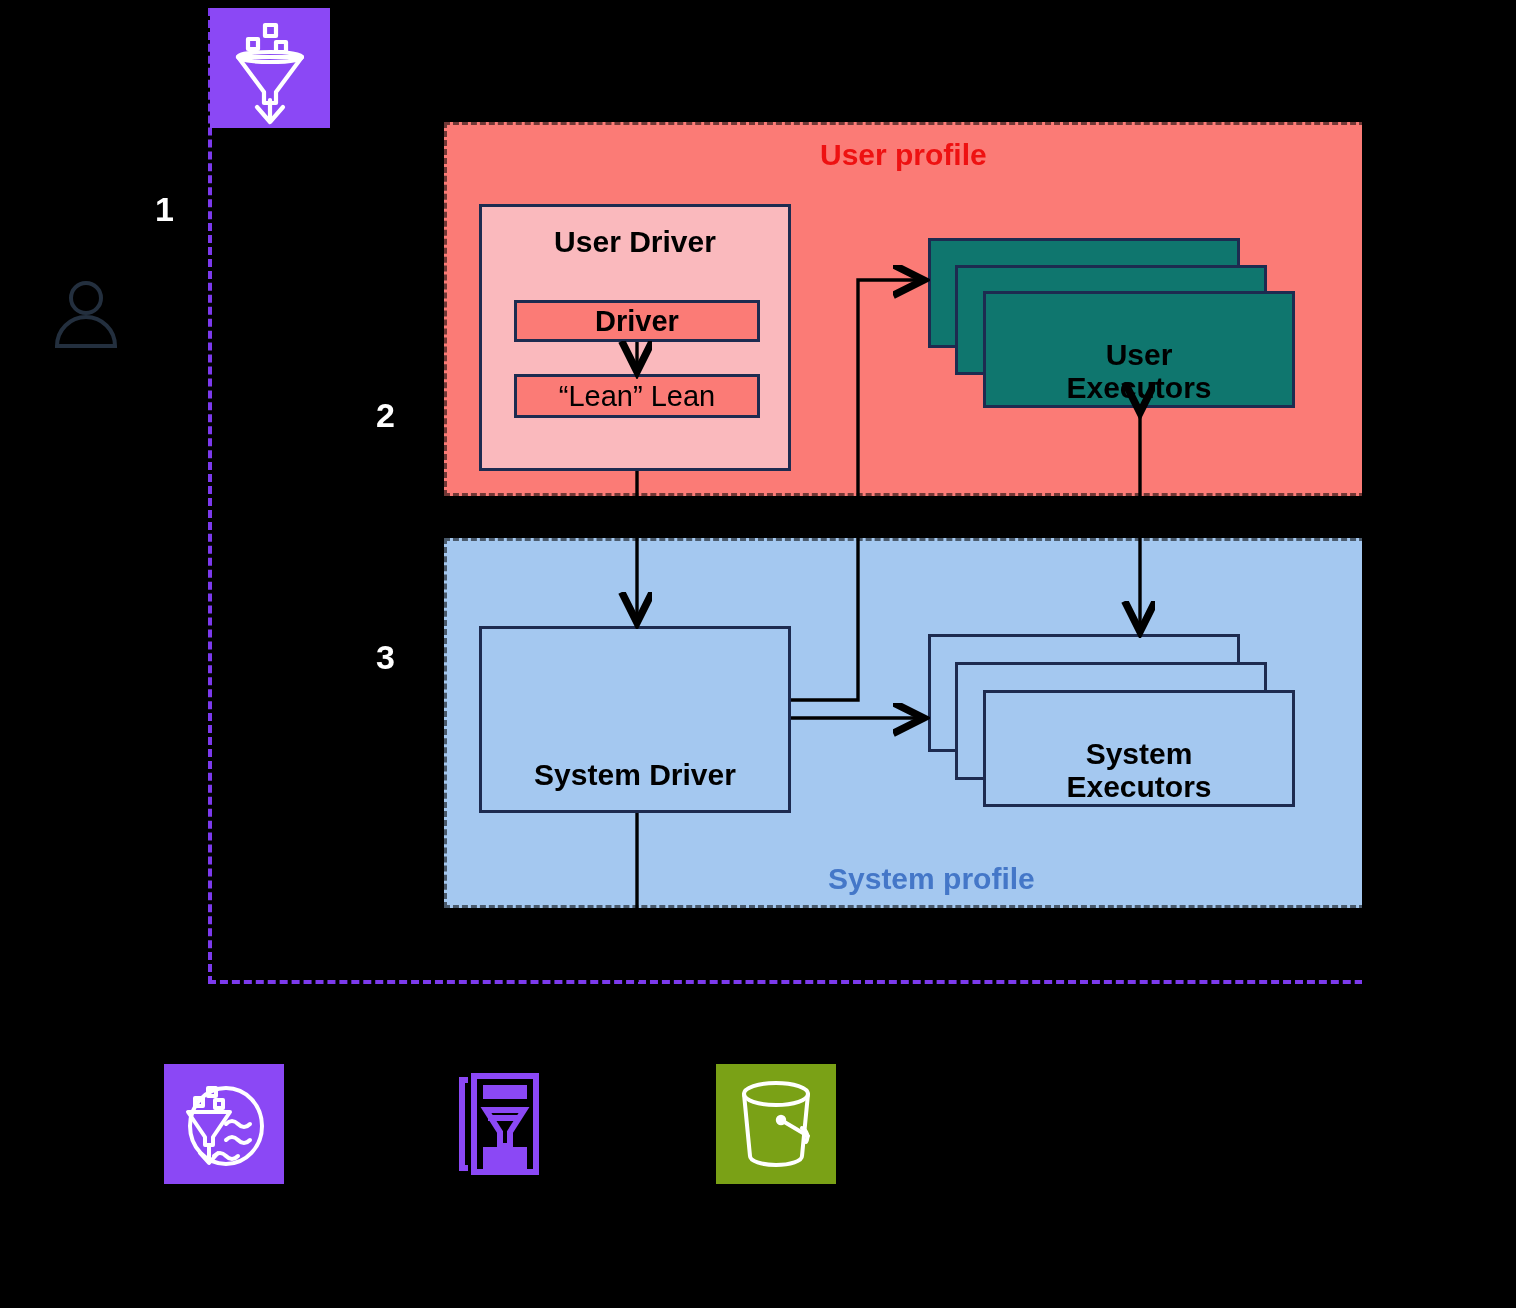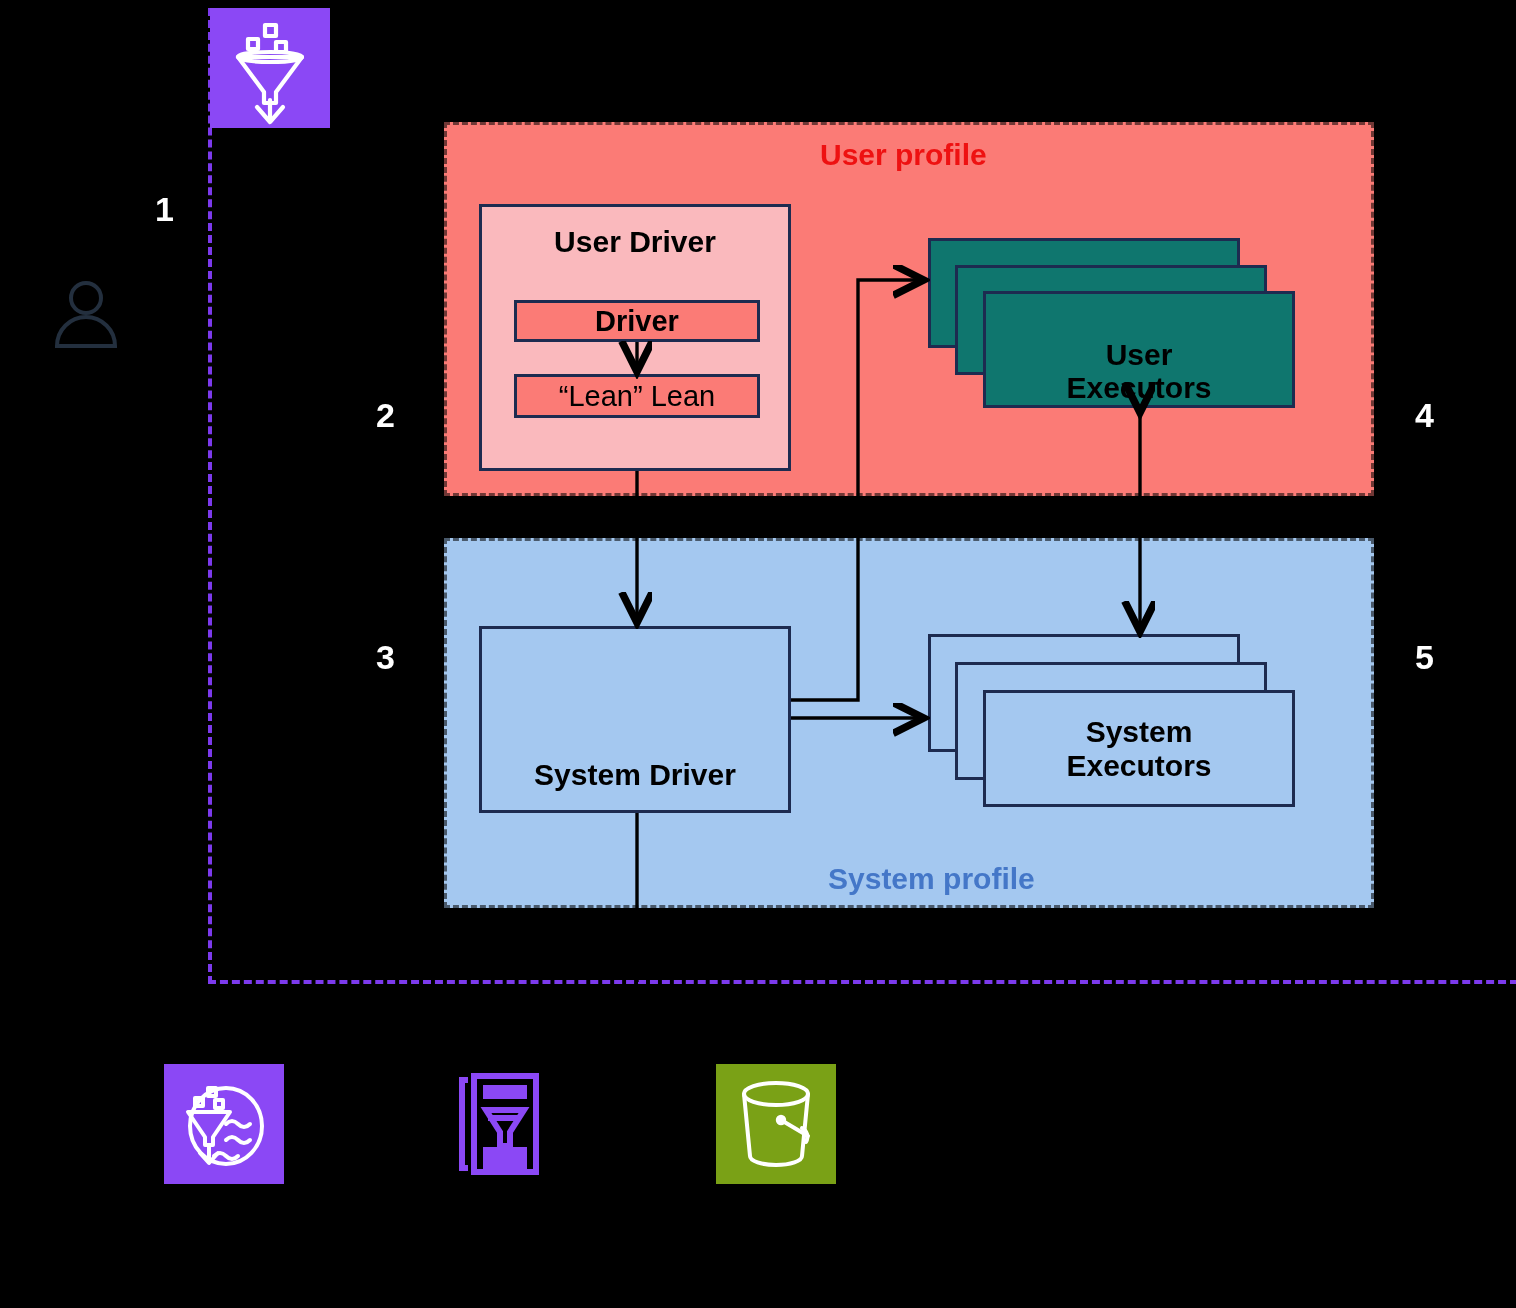--- a/index.html
+++ b/index.html
@@ -1,17 +1,17 @@
 <!DOCTYPE html>
 <html><head>
 <meta charset="utf-8">
 <style>
   html,body{margin:0;padding:0;background:#000;}
   body{font-family:"Liberation Sans","DejaVu Sans",sans-serif;}
-  #stage{position:relative;width:1516px;height:1308px;background:#000;overflow:hidden;border-radius:31px;}
+  #stage{position:relative;width:1362px;height:1308px;background:#000;overflow:hidden;border-radius:31px;}
 
   
   .vpc{
     position:absolute;
     border:4px dashed #7c3aed;
     border-top:none;border-right:none;
     box-sizing:border-box;
   }
 
   
@@ -106,21 +106,21 @@
       <div>Executors</div>
     </div>
   </div>
 
   <div class="box driver-outer-sys" style="left:479px;top:626px;width:312px;height:187px;">
     <div class="hdr" style="bottom:18px;">System Driver</div>
   </div>
 
   <div class="box exec-sys" style="left:928px;top:634px;width:312px;height:118px;"></div>
   <div class="box exec-sys" style="left:955px;top:662px;width:312px;height:118px;"></div>
-  <div class="box exec-sys" style="left:983px;top:690px;width:312px;height:117px;">
+  <div class="box exec-sys" style="left:983px;top:690px;width:312px;height:117px;align-items:flex-end;">
     <div class="exec-label">
       <div>System</div>
       <div>Executors</div>
     </div>
   </div>
 
   <svg id="wires" viewBox="0 0 1516 1308">
     <defs>
       <marker id="ah" markerWidth="11" markerHeight="11" refX="8.5" refY="4.5" orient="auto">
         <path d="M0,0 L9,4.5 L0,9" fill="none" stroke="#000" stroke-width="2.2"></path>

